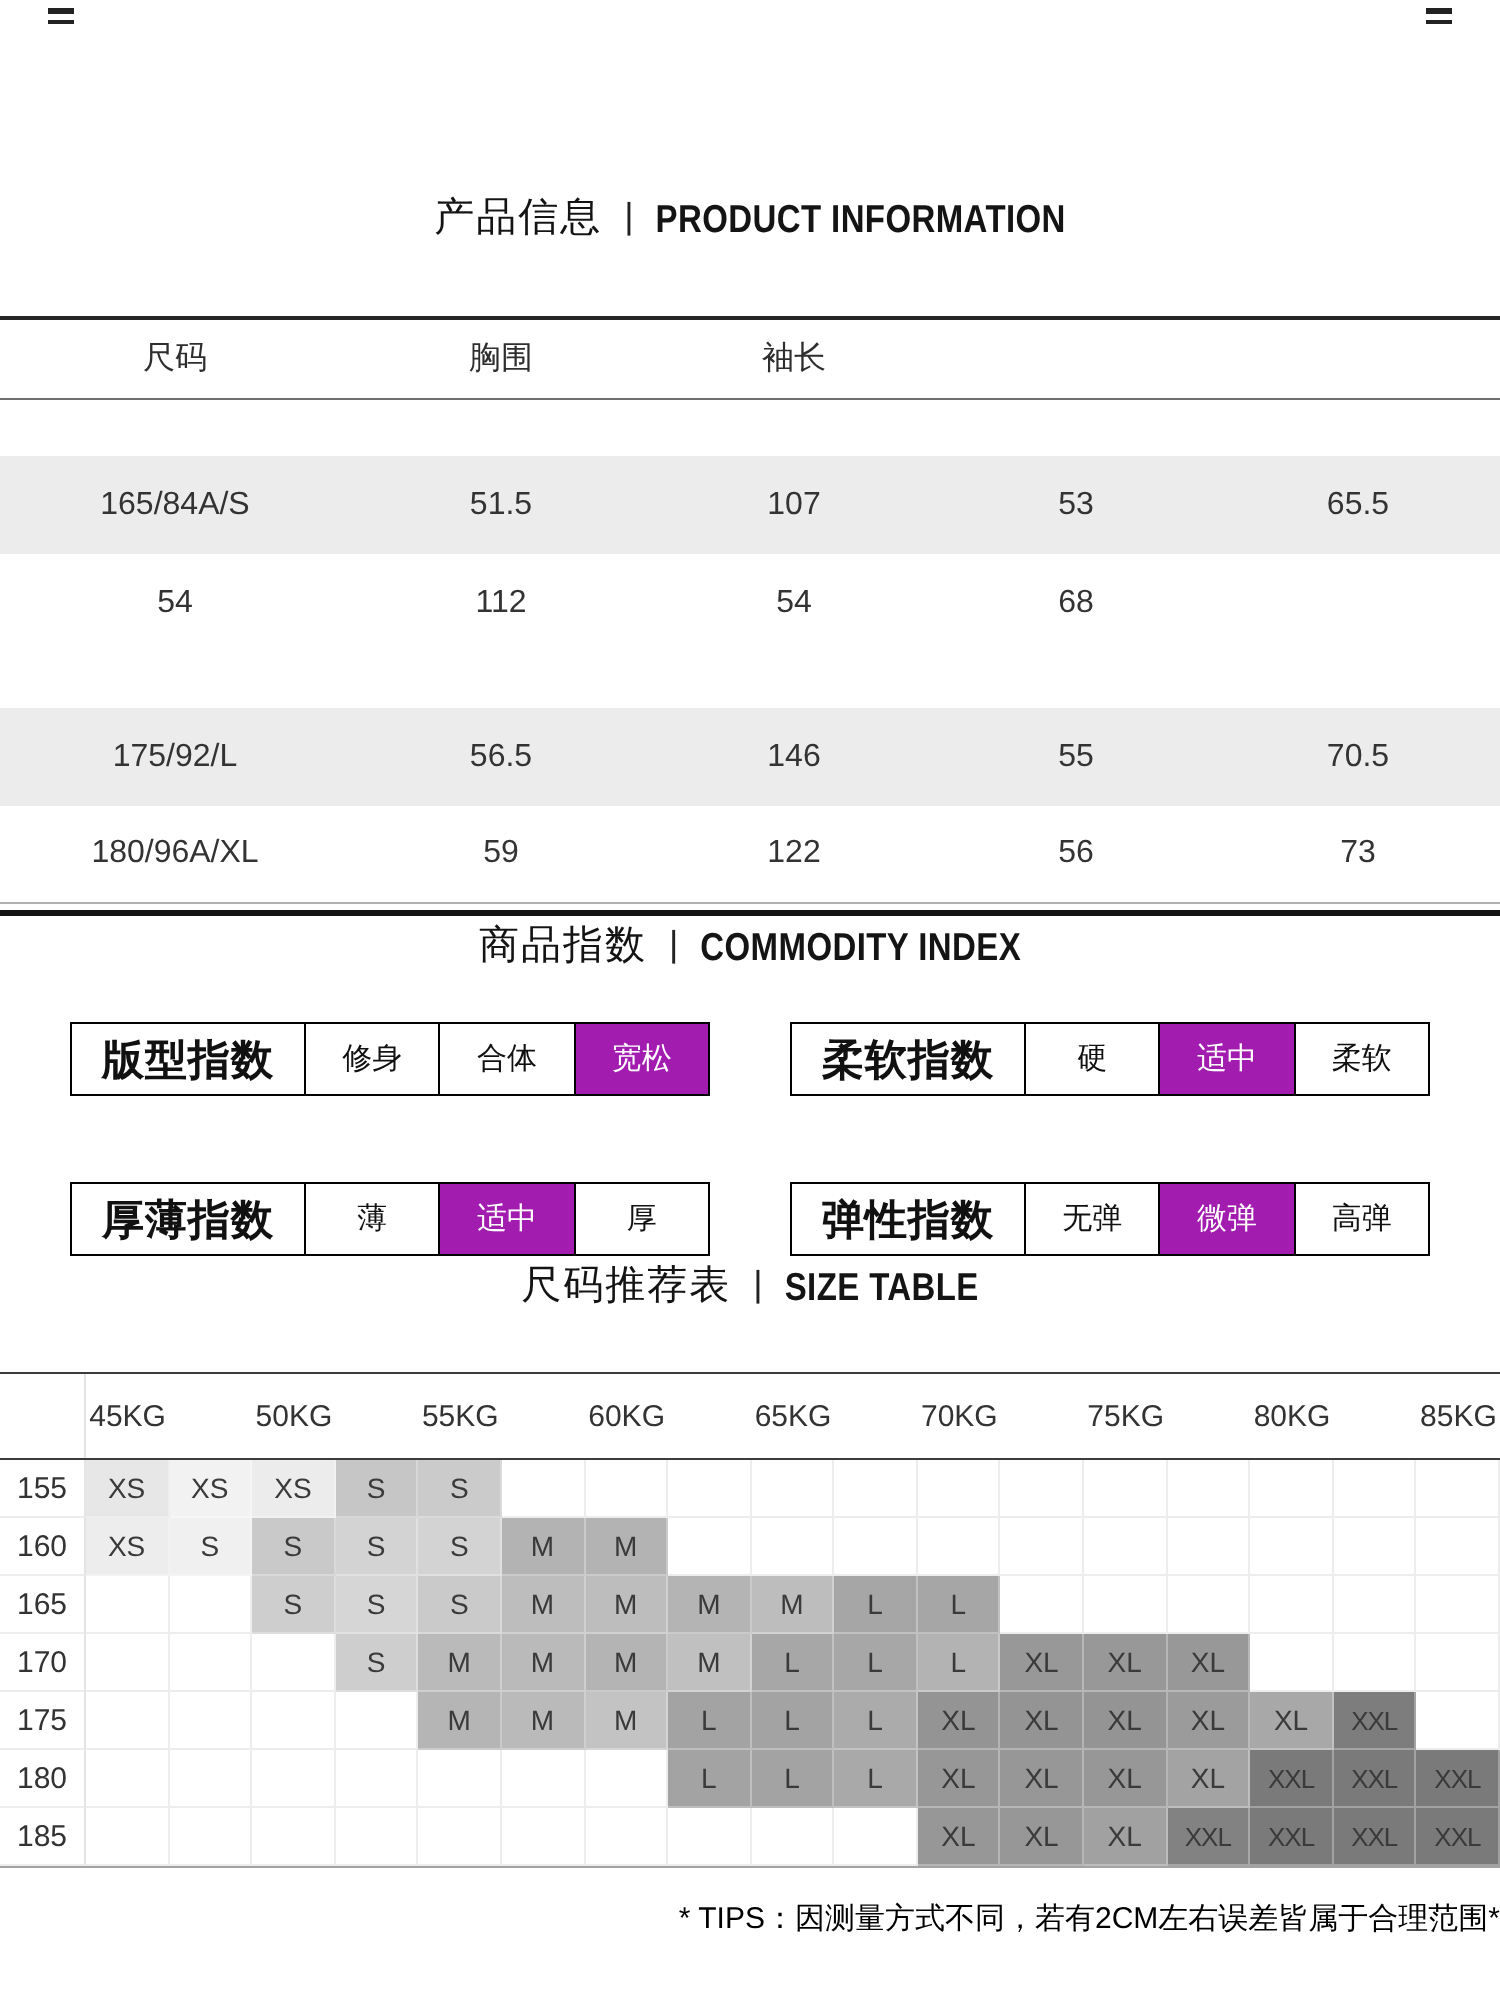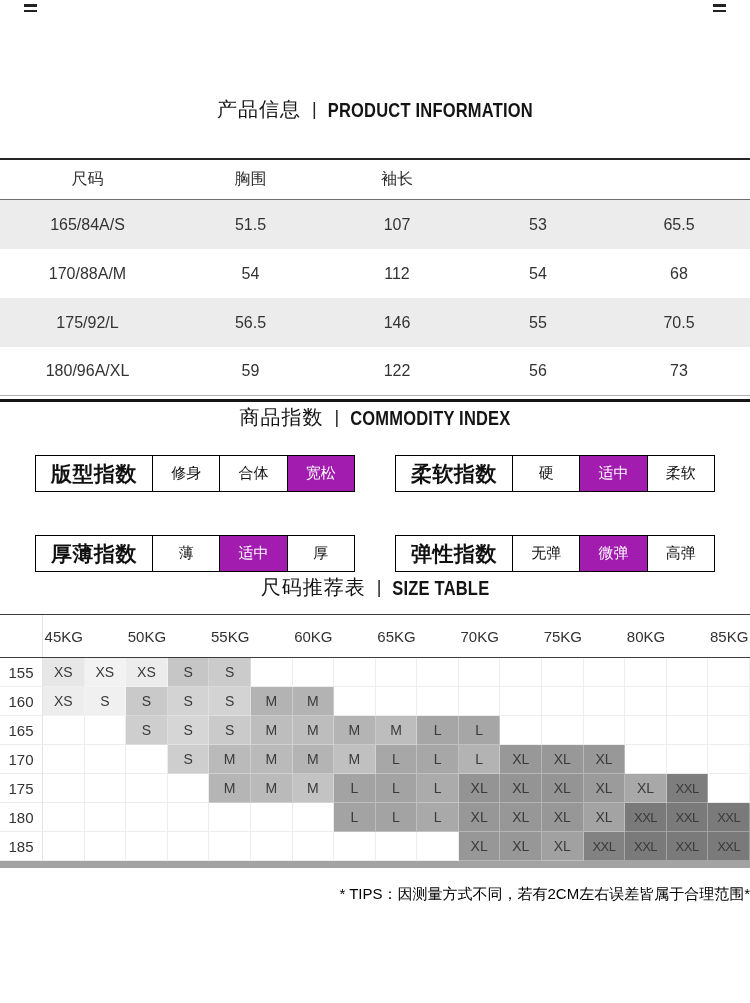--- a/index.html
+++ b/index.html
@@ -32,21 +32,21 @@
     font-size:16.5px;font-weight:700;display:inline-block;
     transform:scaleY(1.18);letter-spacing:0.2px;
   }
   .sec-title.first{margin-top:94px;}
 
   
   .m-table{margin-top:34px;border-top:2px solid #262626;}
   .m-row{display:grid;grid-template-columns:175px 151px 142px 140px 142px;}
   .m-row.m-header{height:40px;border-bottom:1px solid #6e6e6e;}
   .m-row.m-body{height:49px;}
-  .m-row.m-body.zebra{background:#ececec;}
+  .m-row.m-body.zebra{background:#ececec;margin-top:28px;}
   .m-row.m-body.last{border-bottom:1px solid #b0b0b0;}
   .m-cell{display:flex;align-items:center;justify-content:center;font-size:16px;color:#333;}
   .m-head-cell{color:#2e2e2e;}
   .thick-rule{height:3px;background:#151515;margin-top:3px;}
 
   
   .idx-row{display:flex;justify-content:space-between;padding:0 35px;}
   .idx-row.r1{margin-top:23px;}
   .idx-row.r2{margin-top:43px;}
   .idx-box{width:320px;height:37px;border:1px solid #000;display:flex;background:#fff;}
@@ -54,21 +54,21 @@
     width:116px;flex:0 0 116px;display:flex;align-items:center;justify-content:center;
     font-size:21px;font-weight:700;color:#111;letter-spacing:0.5px;
   }
   .idx-opt{
     flex:1;border-left:1px solid #000;display:flex;align-items:center;justify-content:center;
     font-size:15px;color:#111;
   }
   .idx-opt.sel{background:#a21caf;color:#ffffff;}
 
   
-  .sc{margin-top:12px;border-bottom:7px solid #a3a3a3;}
+  .sc{margin-top:28px;border-bottom:1px solid #a3a3a3;}
   .sc-header{
     display:grid;grid-template-columns:43px repeat(17,1fr);
     height:44px;border-top:1px solid #3c3c3c;border-bottom:1px solid #3c3c3c;
   }
   .sc-head-spacer{grid-column:1;border-right:1px solid #e4e4e4;}
   .sc-weight{
     display:flex;align-items:center;justify-content:center;
     font-size:15px;color:#333;white-space:nowrap;overflow:visible;
   }
   .sc-row{display:grid;grid-template-columns:43px repeat(17,1fr);height:29px;}
@@ -106,21 +106,20 @@
     </div>
 
 <div class="m-row m-body zebra">
       <div class="m-cell">165/84A/S</div>
       <div class="m-cell">51.5</div>
       <div class="m-cell">107</div>
       <div class="m-cell">53</div>
       <div class="m-cell">65.5</div>
     </div>
     <div class="m-row m-body">
-      <div class="m-cell">170/88A/M</div>
       <div class="m-cell">54</div>
       <div class="m-cell">112</div>
       <div class="m-cell">54</div>
       <div class="m-cell">68</div>
     </div>
     <div class="m-row m-body zebra">
       <div class="m-cell">175/92/L</div>
       <div class="m-cell">56.5</div>
       <div class="m-cell">146</div>
       <div class="m-cell">55</div>

